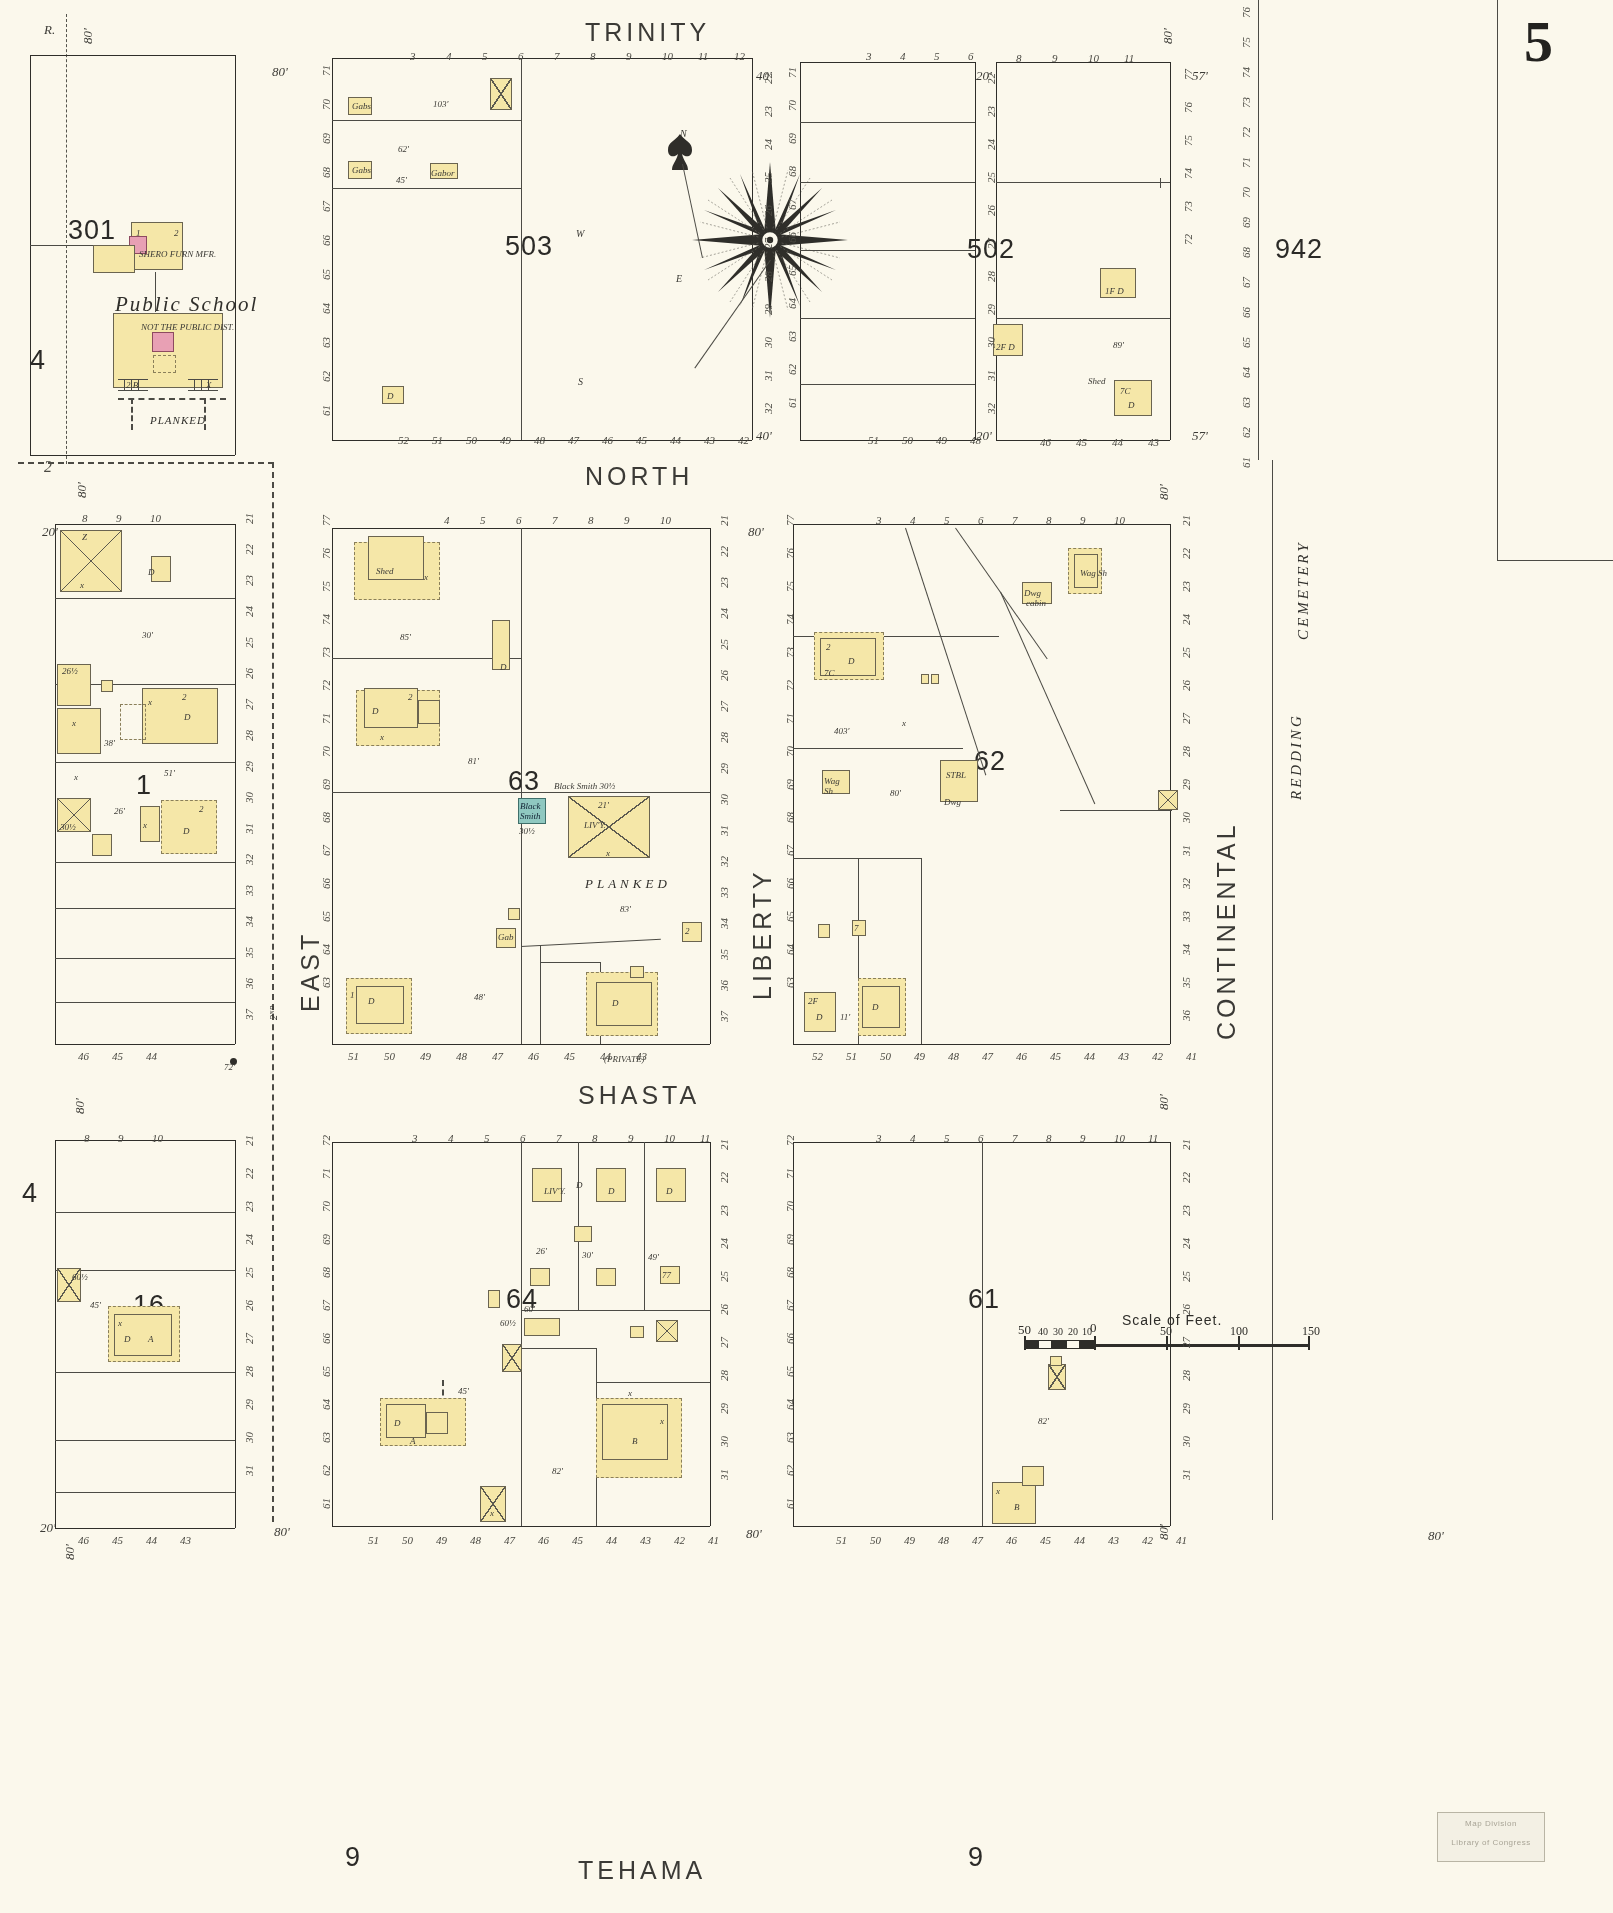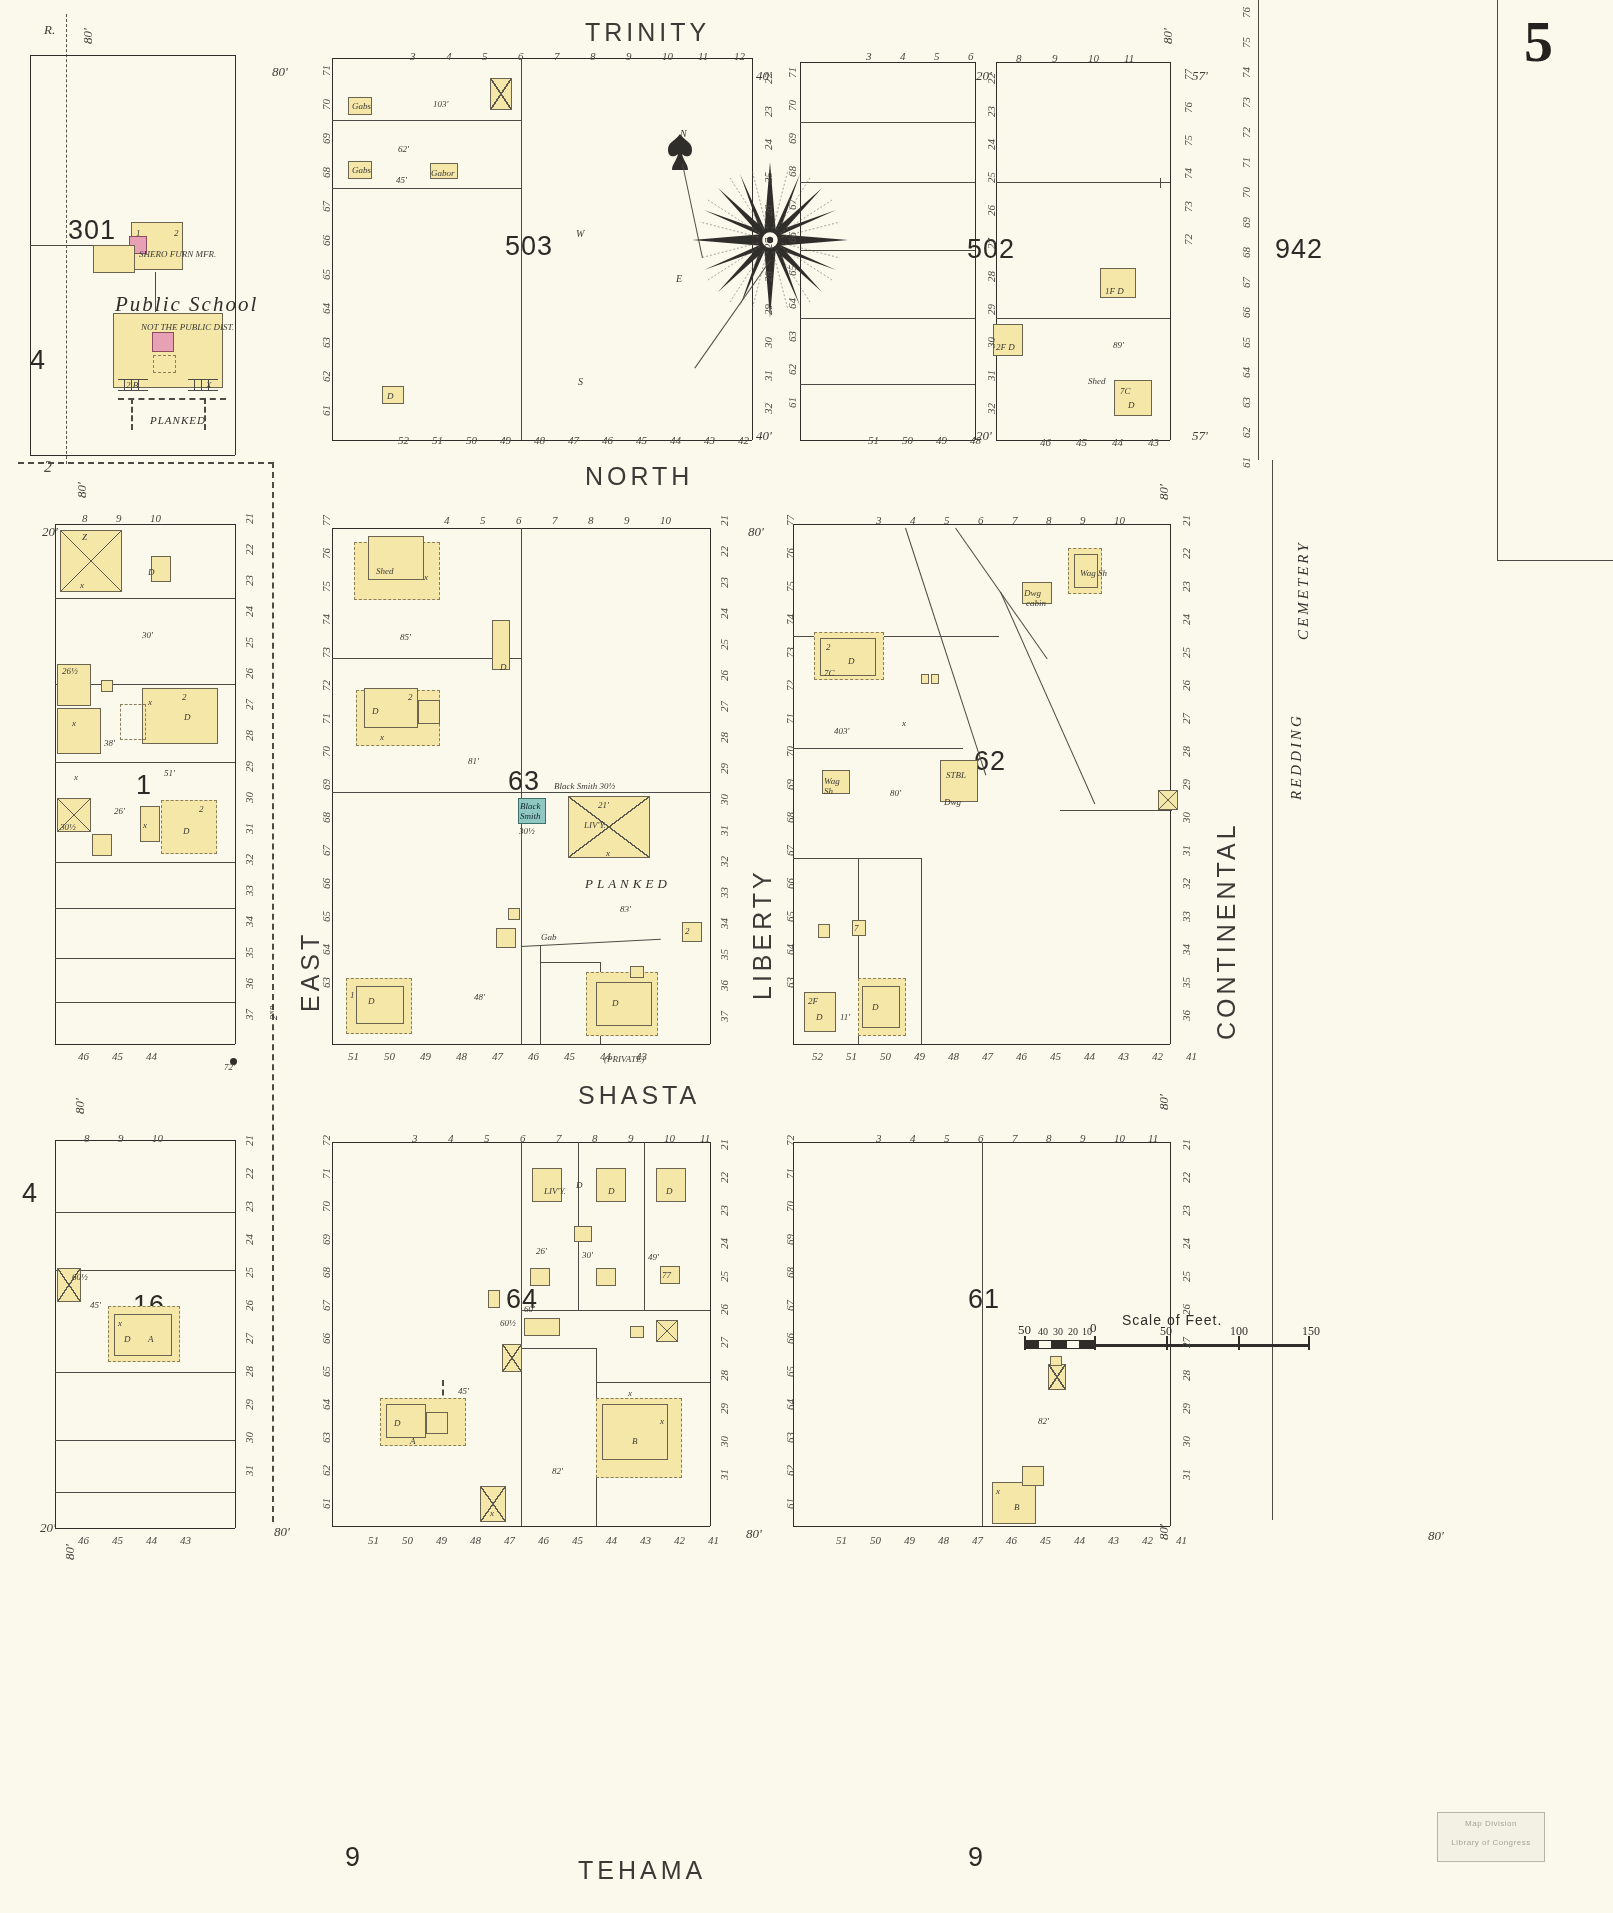--- a/index.html
+++ b/index.html
@@ -383,21 +383,21 @@
   <div class="bl sm" style="left:519px;top:826px;">30½</div>
   <div class="bl sm" style="left:554px;top:781px;">Black Smith 30½</div>
   <div class="bld xed" style="left:568px;top:796px;width:82px;height:62px;"></div>
   <div class="bl sm" style="left:598px;top:800px;">21'</div>
   <div class="bl sm" style="left:584px;top:820px;">LIV'Y.</div>
   <div class="bl sm" style="left:606px;top:848px;">x</div>
   <div class="bl sm" style="left:620px;top:904px;">83'</div>
 
   <div class="bld" style="left:508px;top:908px;width:12px;height:12px;"></div>
   <div class="bld" style="left:496px;top:928px;width:20px;height:20px;"></div>
-  <div class="bl sm" style="left:498px;top:932px;margin-left:43px;">Gab</div>
+  <div class="bl sm" style="left:498px;top:932px;">Gab</div>
   <div class="bld" style="left:682px;top:922px;width:20px;height:20px;"></div>
   <div class="bl sm" style="left:685px;top:926px;">2</div>
   <div class="ln" style="left:521px;top:946px;width:140px;height:1px;transform:rotate(-3deg);transform-origin:left;"></div>
   <div class="ln v" style="left:540px;top:946px;height:98px;"></div>
   <div class="ln h" style="left:540px;top:962px;width:60px;"></div>
   <div class="ln v" style="left:600px;top:962px;height:82px;"></div>
 
   <div class="bld dashed" style="left:346px;top:978px;width:66px;height:56px;"></div>
   <div class="bld" style="left:356px;top:986px;width:48px;height:38px;"></div>
   <div class="bl sm" style="left:368px;top:996px;">D</div>

